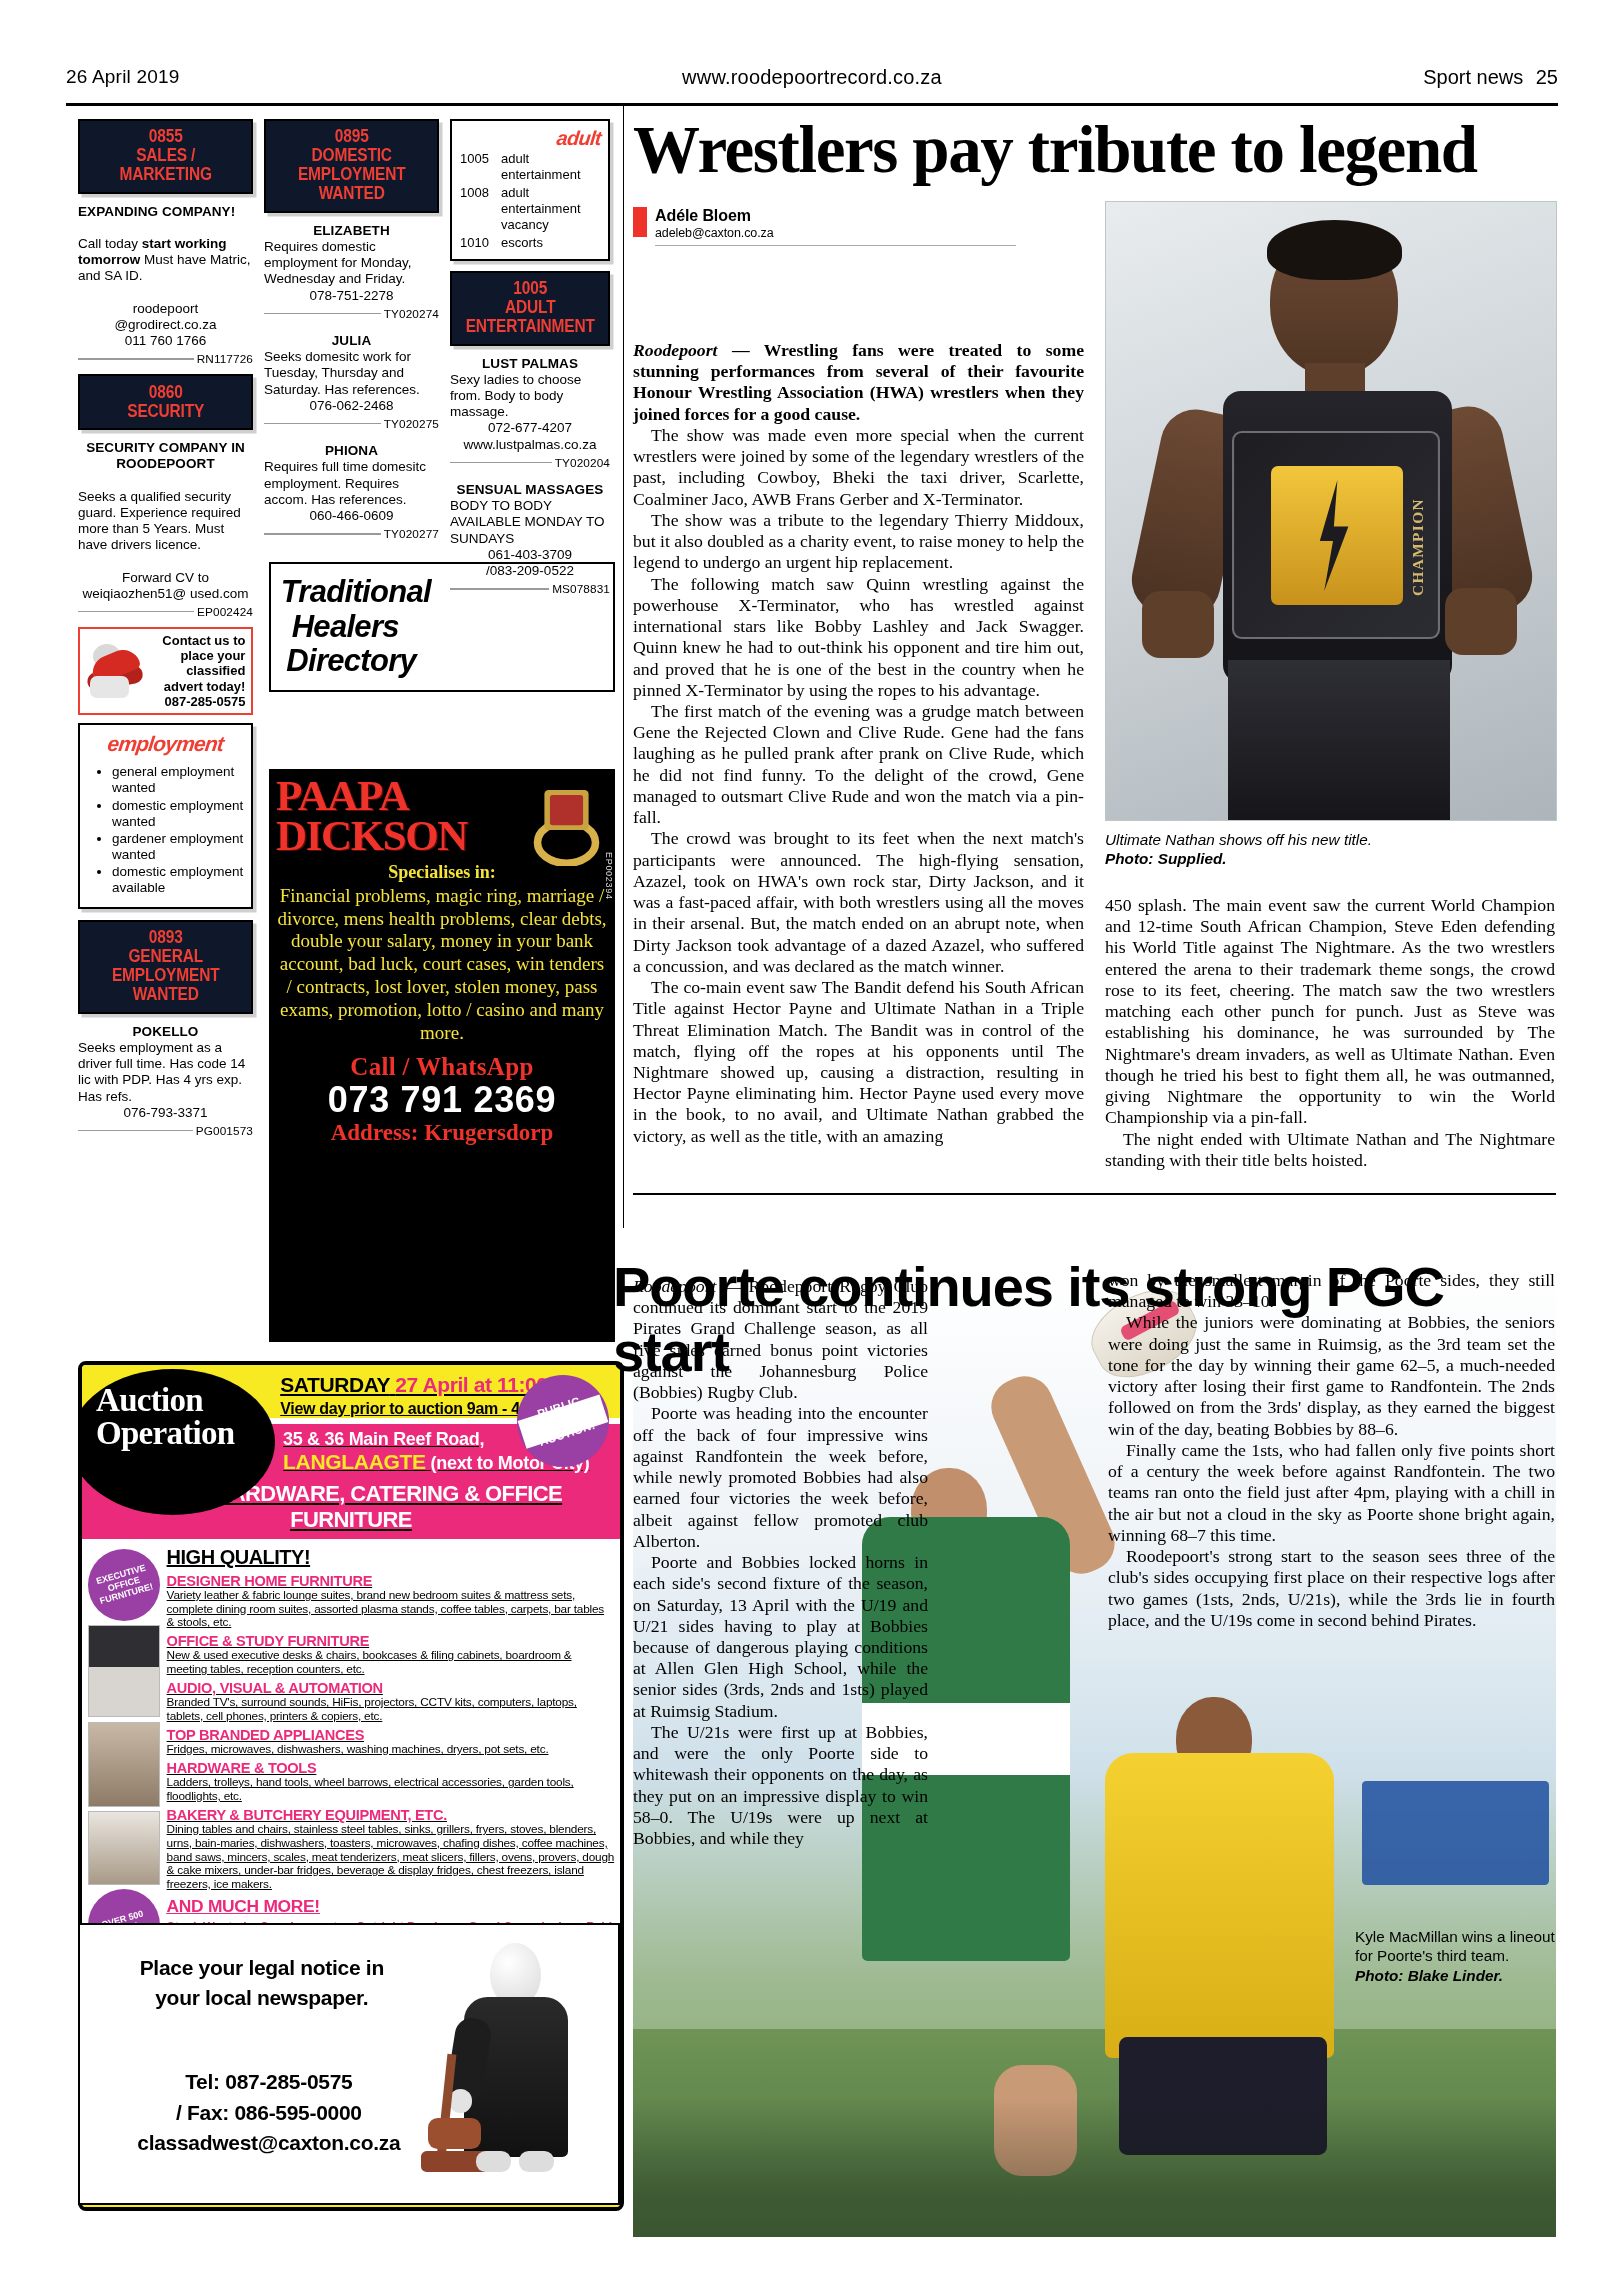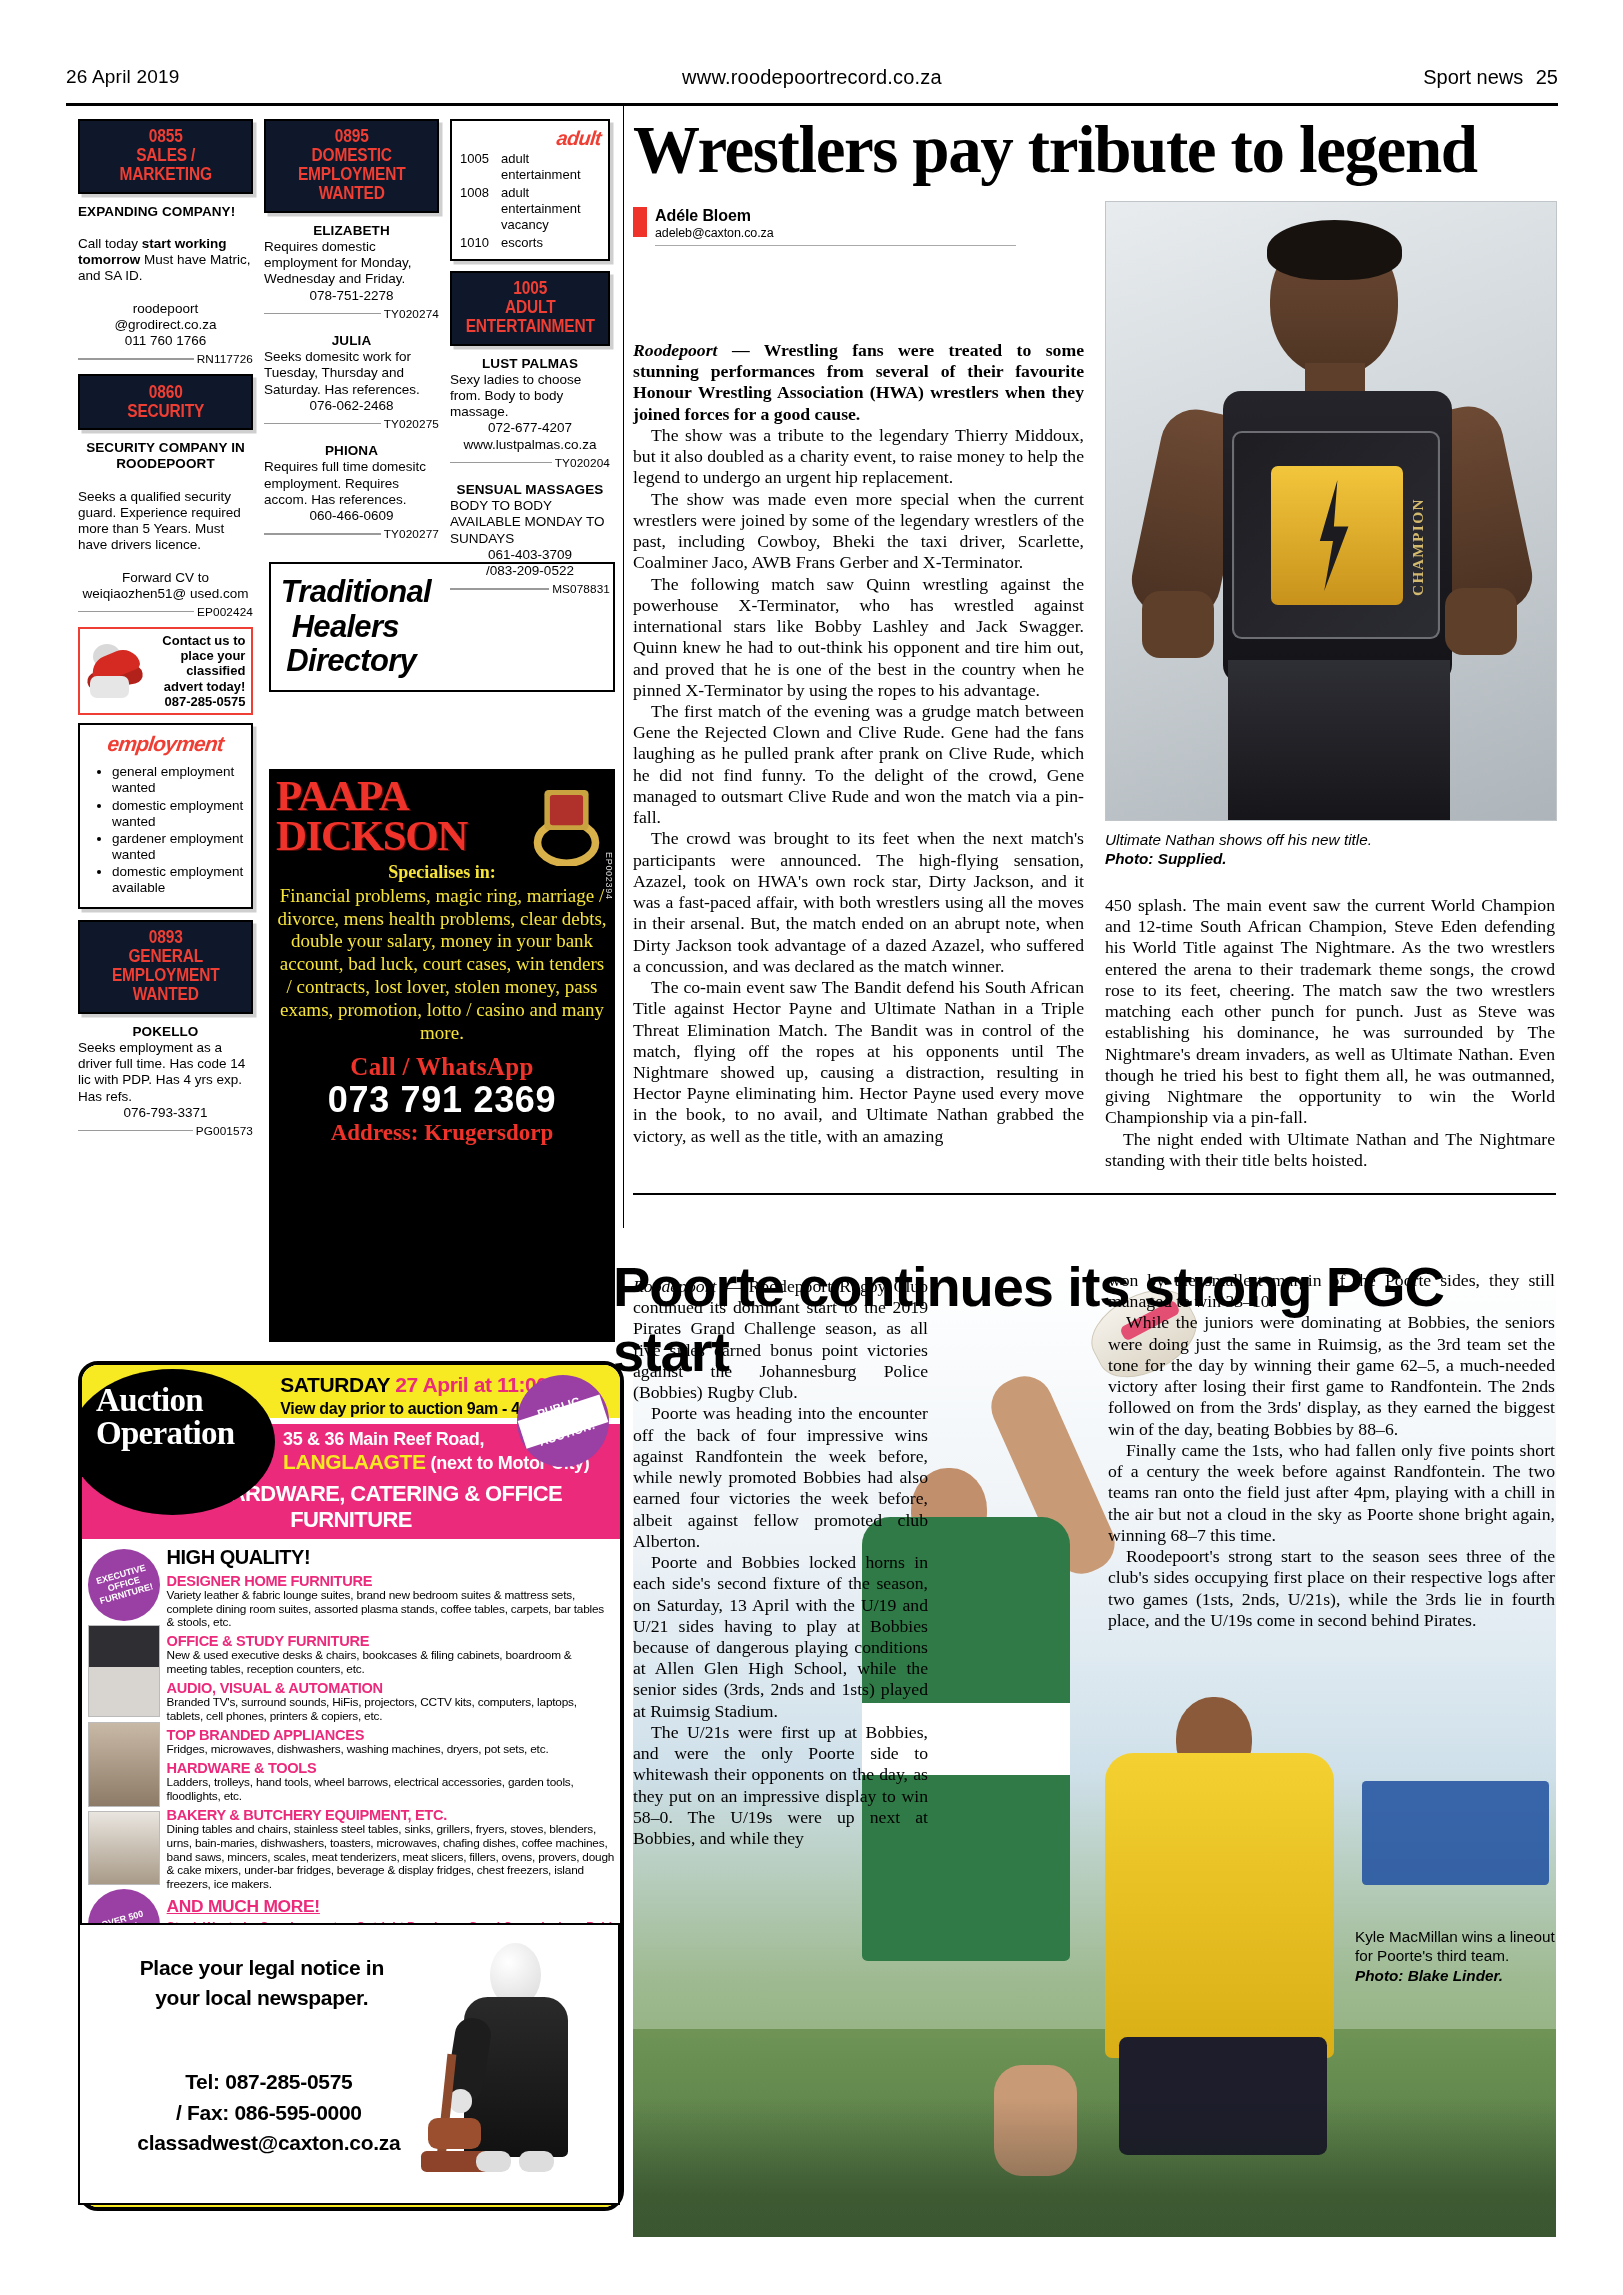--- a/index.html
+++ b/index.html
@@ -77,22 +77,22 @@
   .paapa .call{text-align:center;color:#f0332a;font-weight:bold;font-size:25px;margin-top:8.3px;
       font-family:"Liberation Serif",serif;letter-spacing:0.3px;}
   .paapa .num{text-align:center;color:#ffffff;font-weight:bold;font-size:36px;line-height:1.05;
       font-family:"Liberation Sans",sans-serif;letter-spacing:0.7px;}
   .paapa .addr{text-align:center;color:#f0332a;font-weight:bold;font-size:23px;
       font-family:"Liberation Serif",serif;margin-top:1.4px;}
   .paapa .vcode{position:absolute;right:1.4px;top:83px;font-size:9px;color:#ddd;
       writing-mode:vertical-rl;letter-spacing:0.7px;}
 
   
-  .auction{position:absolute;left:78px;top:1361px;width:538px;border:4.2px solid #000;border-radius:20px;
-      overflow:hidden;background:#fff;}
+  .auction{position:absolute;left:78px;top:1361px;width:538px;border:4.2px solid #000;border-radius:8px;
+      overflow:hidden;background:#fff;text-decoration:underline;}
   .au-top{background:#f7ea22;display:flex;}
   .au-logo-wrap{width:194px;position:relative;}
   .au-oval{position:absolute;left:-12.5px;top:4.2px;width:205px;height:146px;border-radius:50%;background:#000;}
   .au-logo{position:absolute;left:14px;top:19.4px;color:#fff;font-family:"Liberation Serif",serif;
       font-weight:bold;font-size:33px;line-height:.98;letter-spacing:-0.7px;}
   .au-right{flex:1 1 auto;padding:8.3px 5.6px 0 4.2px;}
   .au-date{font-weight:bold;font-size:21px;letter-spacing:-0.4px;}
   .au-date .pink{color:#ec2a7b;}
   .au-view{font-weight:bold;font-size:16px;margin-top:2.8px;letter-spacing:-0.3px;}
   .au-pink{background:#ec2a7b;color:#fff;padding:5.6px 5.6px 4.2px 201px;margin-top:5.6px;}
@@ -600,22 +600,22 @@
     <div class="w-belt"></div>
     <div class="w-plate"></div>
     <div class="w-bolt"></div>
     <div class="w-fistL"></div>
       <div class="w-fistR"></div>
     <div class="w-champ">CHAMPION</div>
   </div>
 
   <div class="storybody">
     <p class="lead"><em>Roodepoort</em> <span>— Wrestling fans were treated to some stunning performances from several of their favourite Honour Wrestling Association (HWA) wrestlers when they joined forces for a good cause.</span></p>
+    <p>The show was made even more special when the current wrestlers were joined by some of the legendary wrestlers of the past, including Cowboy, Bheki the taxi driver, Scarlette, Coalminer Jaco, AWB Frans Gerber and X-Terminator.</p>
     <p>The show was a tribute to the legendary Thierry Middoux, but it also doubled as a charity event, to raise money to help the legend to undergo an urgent hip replacement.</p>
-    <p>The show was made even more special when the current wrestlers were joined by some of the legendary wrestlers of the past, including Cowboy, Bheki the taxi driver, Scarlette, Coalminer Jaco, AWB Frans Gerber and X-Terminator.</p>
     <p>The following match saw Quinn wrestling against the powerhouse X-Terminator, who has wrestled against international stars like Bobby Lashley and Jack Swagger. Quinn knew he had to out-think his opponent and tire him out, and proved that he is one of the best in the country when he pinned X-Terminator by using the ropes to his advantage.</p>
     <p>The first match of the evening was a grudge match between Gene the Rejected Clown and Clive Rude. Gene had the fans laughing as he pulled prank after prank on Clive Rude, which he did not find funny. To the delight of the crowd, Gene managed to outsmart Clive Rude and won the match via a pin-fall.</p>
     <p>The crowd was brought to its feet when the next match's participants were announced. The high-flying sensation, Azazel, took on HWA's own rock star, Dirty Jackson, and it was a fast-paced affair, with both wrestlers using all the moves in their arsenal. But, the match ended on an abrupt note, when Dirty Jackson took advantage of a dazed Azazel, who suffered a concussion, and was declared as the match winner.</p>
     <p>The co-main event saw The Bandit defend his South African Title against Hector Payne and Ultimate Nathan in a Triple Threat Elimination Match. The Bandit was in control of the match, flying off the ropes at his opponents until The Nightmare showed up, causing a distraction, resulting in Hector Payne eliminating him. Hector Payne used every move in the book, to no avail, and Ultimate Nathan grabbed the victory, as well as the title, with an amazing</p>
   </div>
 
   <div class="wr-cap">
     <span class="it">Ultimate Nathan shows off his new title.</span>
     <span class="src">Photo: Supplied.</span>
   </div>

